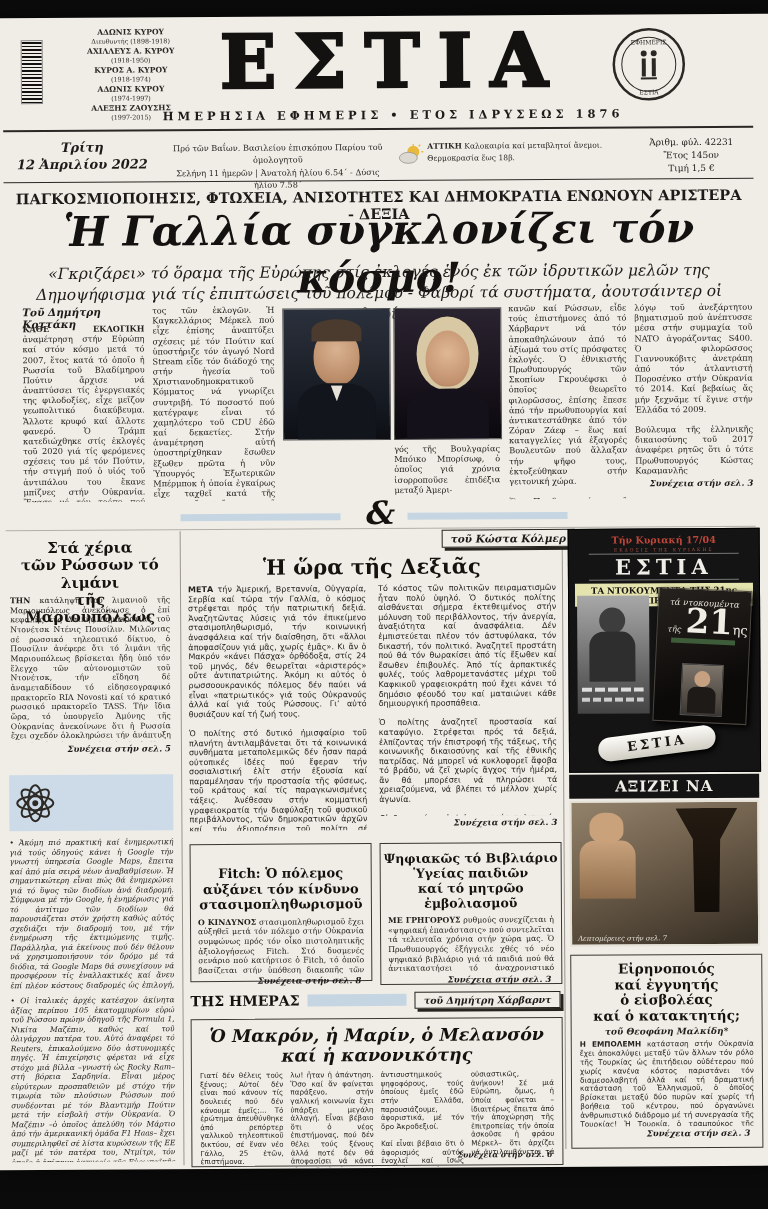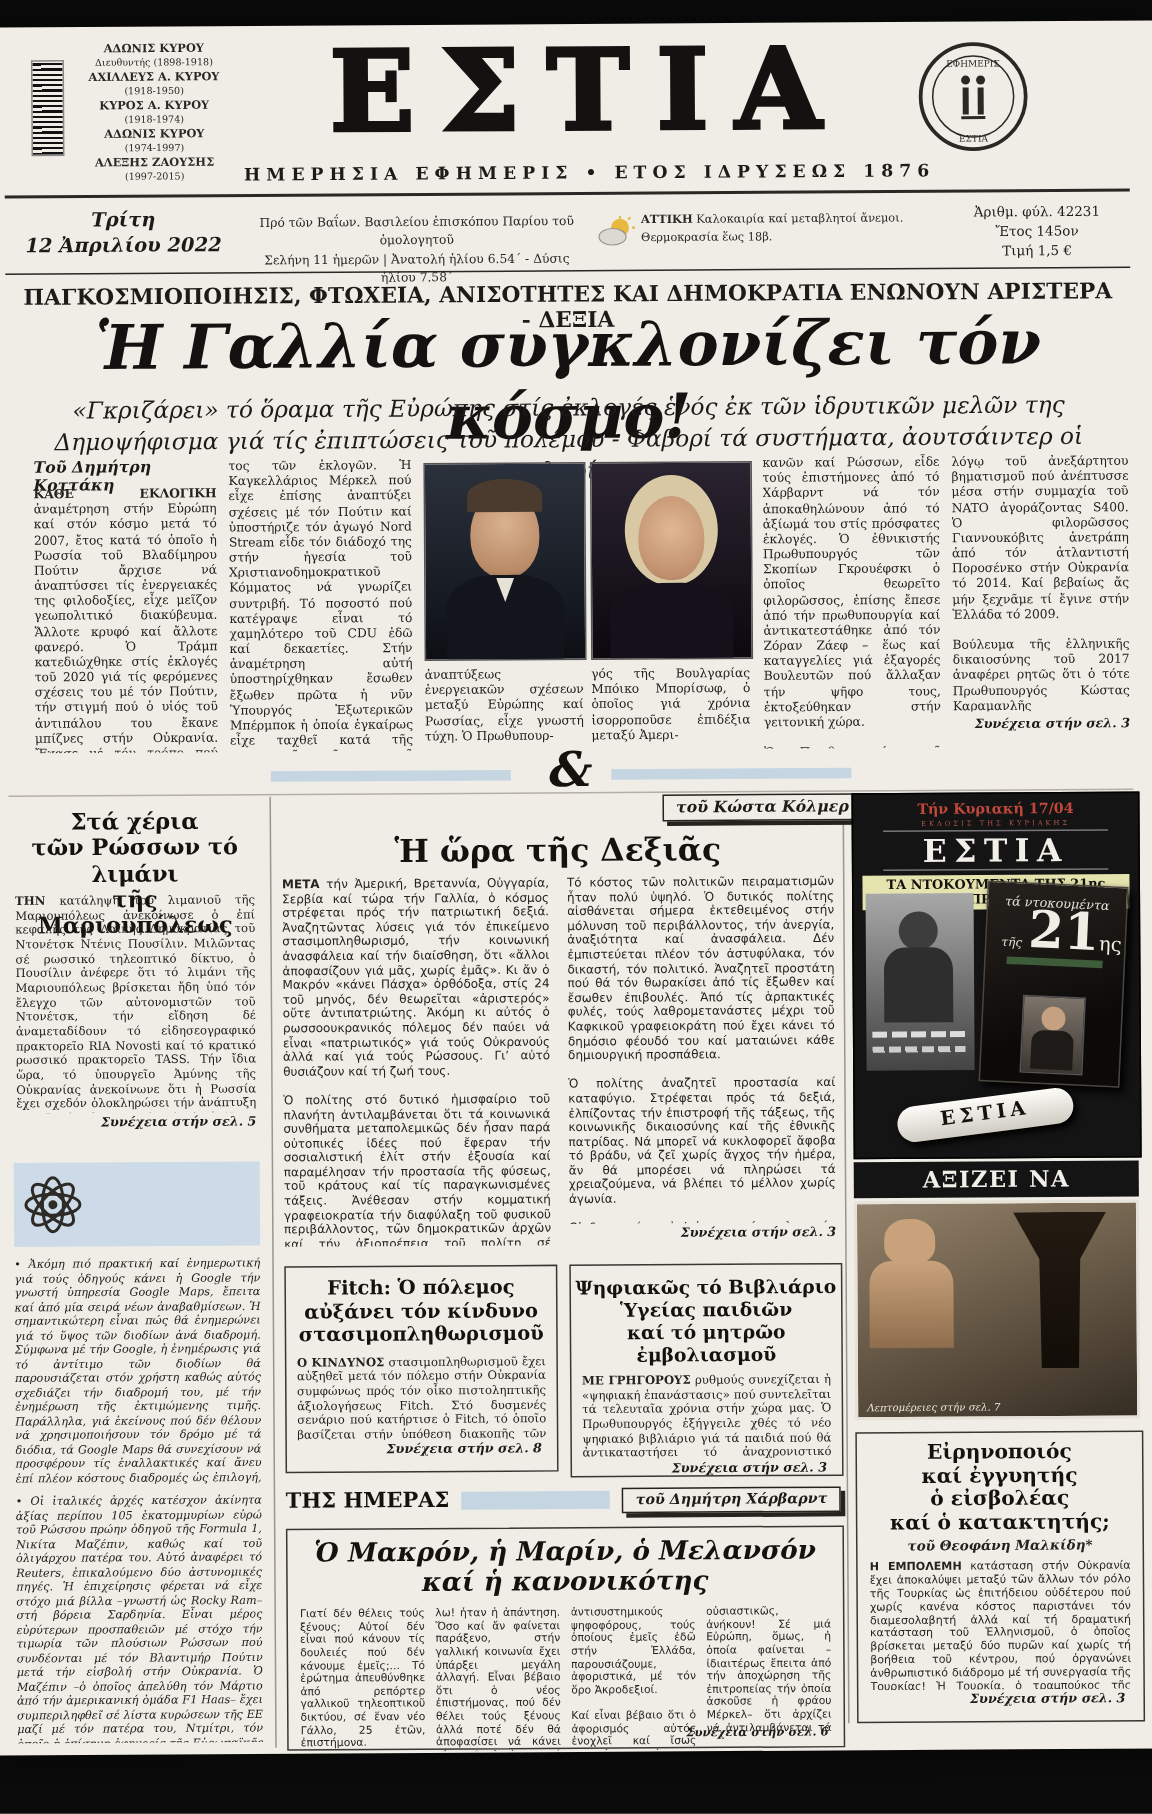--- a/index.html
+++ b/index.html
@@ -25,21 +25,21 @@
            font-family:"DejaVu Serif",serif;font-weight:bold;font-size:10.5px;color:#24211e;}
   .boxed{border:1px solid #3a3733;}
 </style>
 </head>
 <body>
 
 <div class="paper">
 
   <div class="abs" style="left:28px;top:22px;width:20px;height:62px;background:repeating-linear-gradient(0deg,#111 0 1.5px,#f0ede7 1.5px 3.5px);border:1px solid #888;"></div>
 
-  <div class="abs serif c" style="left:40px;top:10px;width:140px;font-size:7.6px;line-height:1.25;color:#2a2724;">
+  <div class="abs serif c" style="left:68px;top:10px;width:140px;font-size:7.6px;line-height:1.25;color:#2a2724;">
     <div><b>ΑΔΩΝΙΣ ΚΥΡΟΥ</b><br><span style="font-size:6.4px">Διευθυντής (1898-1918)</span></div>
     <div><b>ΑΧΙΛΛΕΥΣ Α. ΚΥΡΟΥ</b><br><span style="font-size:6.4px">(1918-1950)</span></div>
     <div><b>ΚΥΡΟΣ Α. ΚΥΡΟΥ</b><br><span style="font-size:6.4px">(1918-1974)</span></div>
     <div><b>ΑΔΩΝΙΣ ΚΥΡΟΥ</b><br><span style="font-size:6.4px">(1974-1997)</span></div>
     <div><b>ΑΛΕΞΗΣ ΖΑΟΥΣΗΣ</b><br><span style="font-size:6.4px">(1997-2015)</span></div>
   </div>
 
   <div class="abs serif c" style="left:195px;top:2px;width:410px;font-size:74px;font-weight:bold;letter-spacing:18px;color:#141210;-webkit-text-stroke:2.5px #141210;">ΕΣΤΙΑ</div>
 
   <div class="abs serif c" style="left:150px;top:92px;width:500px;font-size:11.5px;font-weight:bold;letter-spacing:4px;color:#1c1b19;">ΗΜΕΡΗΣΙΑ ΕΦΗΜΕΡΙΣ • ΕΤΟΣ ΙΔΡΥΣΕΩΣ 1876</div>
@@ -105,21 +105,20 @@
     <div class="abs" style="left:28px;top:10px;width:50px;height:22px;border-radius:50% 50% 0 0;background:#4a3b2e;"></div>
     <div class="abs" style="left:14px;top:74px;width:78px;height:56px;border-radius:40% 40% 0 0;background:#12151b;"></div>
     <div class="abs" style="left:47px;top:76px;width:12px;height:16px;background:#e7e2d8;clip-path:polygon(0 0,100% 0,50% 100%);"></div>
   </div>
   <div class="abs photo" style="left:399px;top:292px;width:106px;height:130px;background:linear-gradient(180deg,#2a2330,#151018 70%,#0b080e);">
     <div class="abs" style="left:22px;top:8px;width:62px;height:74px;border-radius:50%;background:#d8c9a4;"></div>
     <div class="abs" style="left:31px;top:22px;width:44px;height:56px;border-radius:50% 50% 46% 46%;background:radial-gradient(circle at 50% 40%,#e0b894,#c08f6d 78%,#996e50);"></div>
     <div class="abs" style="left:12px;top:80px;width:82px;height:50px;border-radius:42% 42% 0 0;background:#15111a;"></div>
   </div>
 
-  <div class="abs colbody just clip" style="left:288px;top:428px;width:106px;height:52px;">ἀναπτύξεως ἐνεργειακῶν σχέσεων μεταξύ Εὐρώπης καί Ρωσσίας, εἶχε γνωστή τύχη. Ὁ Πρωθυπουρ-</div>
   <div class="abs colbody just clip" style="left:399px;top:428px;width:106px;height:52px;">γός τῆς Βουλγαρίας Μπόικο Μπορίσωφ, ὁ ὁποῖος γιά χρόνια ἰσορροποῦσε ἐπιδέξια μεταξύ Ἀμερι-</div>
 
   <div class="abs colbody just pre clip" style="left:514px;top:288px;width:118px;height:196px;">κανῶν καί Ρώσσων, εἶδε τούς ἐπιστήμονες ἀπό τό Χάρβαρντ νά τόν ἀποκαθηλώνουν ἀπό τό ἀξίωμά του στίς πρόσφατες ἐκλογές. Ὁ ἐθνικιστής Πρωθυπουργός τῶν Σκοπίων Γκρουέφσκι ὁ ὁποῖος θεωρεῖτο φιλορῶσσος, ἐπίσης ἔπεσε ἀπό τήν πρωθυπουργία καί ἀντικατεστάθηκε ἀπό τόν Ζόραν Ζάεφ – ἕως καί καταγγελίες γιά ἐξαγορές Βουλευτῶν πού ἄλλαξαν τήν ψῆφο τους, ἐκτοξεύθηκαν στήν γειτονική χώρα.
 
 Ὁ Πρωθυπουργός τοῦ Πακιστάν γκρεμίστηκε προχθές ἀπό τήν ἐξουσία κατηγορῶντας τήν Δύση γιά τήν πτώση του. Ὁ Πρόεδρος τῆς Τουρκίας Ταγίπ Ἐρντογάν ἔγινε στόχος πραξικοπήματος τό 2016</div>
   <div class="abs colbody just pre clip" style="left:640px;top:288px;width:118px;height:172px;">λόγῳ τοῦ ἀνεξάρτητου βηματισμοῦ πού ἀνέπτυσσε μέσα στήν συμμαχία τοῦ NATO ἀγοράζοντας S400. Ὁ φιλορῶσσος Γιαννουκόβιτς ἀνετράπη ἀπό τόν ἀτλαντιστή Ποροσένκο στήν Οὐκρανία τό 2014. Καί βεβαίως ἄς μήν ξεχνᾶμε τί ἔγινε στήν Ἑλλάδα τό 2009.
 
 Βούλευμα τῆς ἑλληνικῆς δικαιοσύνης τοῦ 2017 ἀναφέρει ρητῶς ὅτι ὁ τότε Πρωθυπουργός Κώστας Καραμανλῆς «ἀπεστερήθηκε τήν ἐξουσία του» λόγῳ τῶν σχέσεων πού εἶχε ἀναπτύξει μέ τήν Ρωσσική Ὁμοσπονδία γιά τήν κατασκευή τοῦ ἀγωγοῦ South Stream. Ἀμέσως μετά τίς ἐκλογές τοῦ 2009 ὁ νέος</div>
   <div class="abs more" style="left:640px;top:464px;width:118px;">Συνέχεια στήν σελ. 3</div>
 
@@ -186,21 +185,21 @@
         <ellipse cx="24" cy="24" rx="18" ry="7" transform="rotate(90 24 24)"></ellipse>
         <ellipse cx="24" cy="24" rx="18" ry="7" transform="rotate(135 24 24)"></ellipse>
       </g>
       <circle cx="24" cy="24" r="3" fill="#2e2b27"></circle>
     </svg>
   </div>
   <div class="abs serif just clip" style="left:12px;top:820px;width:164px;height:152px;font-size:7.5px;font-style:italic;line-height:1.27;color:#24211e;"><span>•</span><span> Ἀκόμη πιό πρακτική καί ἐνημερωτική γιά τούς ὁδηγούς κάνει ἡ Google τήν γνωστή ὑπηρεσία Google Maps, ἔπειτα καί ἀπό μία σειρά νέων ἀναβαθμίσεων. Ἡ σημαντικώτερη εἶναι πώς θά ἐνημερώνει γιά τό ὕψος τῶν διοδίων ἀνά διαδρομή. Σύμφωνα μέ τήν Google, ἡ ἐνημέρωσις γιά τό ἀντίτιμο τῶν διοδίων θά παρουσιάζεται στόν χρήστη καθώς αὐτός σχεδιάζει τήν διαδρομή του, μέ τήν ἐνημέρωση τῆς ἐκτιμώμενης τιμῆς. Παράλληλα, γιά ἐκείνους πού δέν θέλουν νά χρησιμοποιήσουν τόν δρόμο μέ τά διόδια, τά Google Maps θά συνεχίσουν νά προσφέρουν τίς ἐναλλακτικές καί ἄνευ ἐπί πλέον κόστους διαδρομές ὡς ἐπιλογή, ὅπως καί τήν ἐπιλογή γιά «Ἀποφυγή Διοδίων» στίς γενικές ρυθμίσεις πού θά εἶναι διαθέσιμες.</span></div>
   <div class="abs serif just clip" style="left:12px;top:978px;width:164px;height:166px;font-size:7.5px;font-style:italic;line-height:1.27;color:#24211e;"><span>•</span><span> Οἱ ἰταλικές ἀρχές κατέσχον ἀκίνητα ἀξίας περίπου 105 ἑκατομμυρίων εὐρώ τοῦ Ρώσσου πρώην ὁδηγοῦ τῆς Formula 1, Νικίτα Μαζέπιν, καθώς καί τοῦ ὀλιγάρχου πατέρα του. Αὐτό ἀναφέρει τό Reuters, ἐπικαλούμενο δύο ἀστυνομικές πηγές. Ἡ ἐπιχείρησις φέρεται νά εἶχε στόχο μιά βίλλα –γνωστή ὡς Rocky Ram– στή βόρεια Σαρδηνία. Εἶναι μέρος εὐρύτερων προσπαθειῶν μέ στόχο τήν τιμωρία τῶν πλούσιων Ρώσσων πού συνδέονται μέ τόν Βλαντιμήρ Πούτιν μετά τήν εἰσβολή στήν Οὐκρανία. Ὁ Μαζέπιν –ὁ ὁποῖος ἀπελύθη τόν Μάρτιο ἀπό τήν ἀμερικανική ὁμάδα F1 Haas– ἔχει συμπεριληφθεῖ σέ λίστα κυρώσεων τῆς ΕΕ μαζί μέ τόν πατέρα του, Ντμίτρι, τόν ὁποῖο ἡ ἐπίσημη ἐφημερίς τῆς Εὐρωπαϊκῆς Ἑνώσεως περιγράφει ὡς μέλος τοῦ στενοῦ κύκλου τοῦ Πούτιν. Τίς τελευταῖες ἑβδομάδες ἡ ἰταλική ἀστυνομία ἔχει κατάσχει βίλλες καί γιώτ ἀξίας ἄνω τῶν 900 ἑκατομμυρίων εὐρώ ἀπό πλούσιους Ρώσσους πού εἶχαν συμπεριληφθεῖ σέ λίστες κυρώσεων τῆς Εὐρωπαϊκῆς Ἑνώσεως.</span></div>
 
   <div class="abs boxed" style="left:192px;top:827px;width:180px;height:136px;">
-    <div class="serif c pre" style="margin-top:7px;font-size:13px;font-weight:bold;line-height:1.2;color:#14110e;">Fitch: Ὁ πόλεμος
+    <div class="serif c pre" style="margin-top:21px;font-size:13px;font-weight:bold;line-height:1.2;color:#14110e;">Fitch: Ὁ πόλεμος
 αὐξάνει τόν κίνδυνο
 στασιμοπληθωρισμοῦ</div>
     <div class="colbody just clip" style="margin:5px 7px 0;height:56px;font-size:7.8px;"><span class="lead-in">Ο ΚΙΝΔΥΝΟΣ</span><span> στασιμοπληθωρισμοῦ ἔχει αὐξηθεῖ μετά τόν πόλεμο στήν Οὐκρανία συμφώνως πρός τόν οἶκο πιστοληπτικῆς ἀξιολογήσεως Fitch. Στό δυσμενές σενάριο πού κατήρτισε ὁ Fitch, τό ὁποῖο βασίζεται στήν ὑπόθεση διακοπῆς τῶν ρωσσικῶν ἐξαγωγῶν ἐνέργειας καί κατά συνέπεια ὑψηλότερου</span></div>
     <div class="more" style="margin:2px 10px 0;">Συνέχεια στήν σελ. 8</div>
   </div>
 
   <div class="abs boxed" style="left:382px;top:827px;width:180px;height:140px;">
     <div class="serif c pre" style="margin-top:7px;font-size:12.5px;font-weight:bold;line-height:1.2;color:#14110e;">Ψηφιακῶς τό Βιβλιάριο
 Ὑγείας παιδιῶν
 καί τό μητρῶο ἐμβολιασμοῦ</div>

